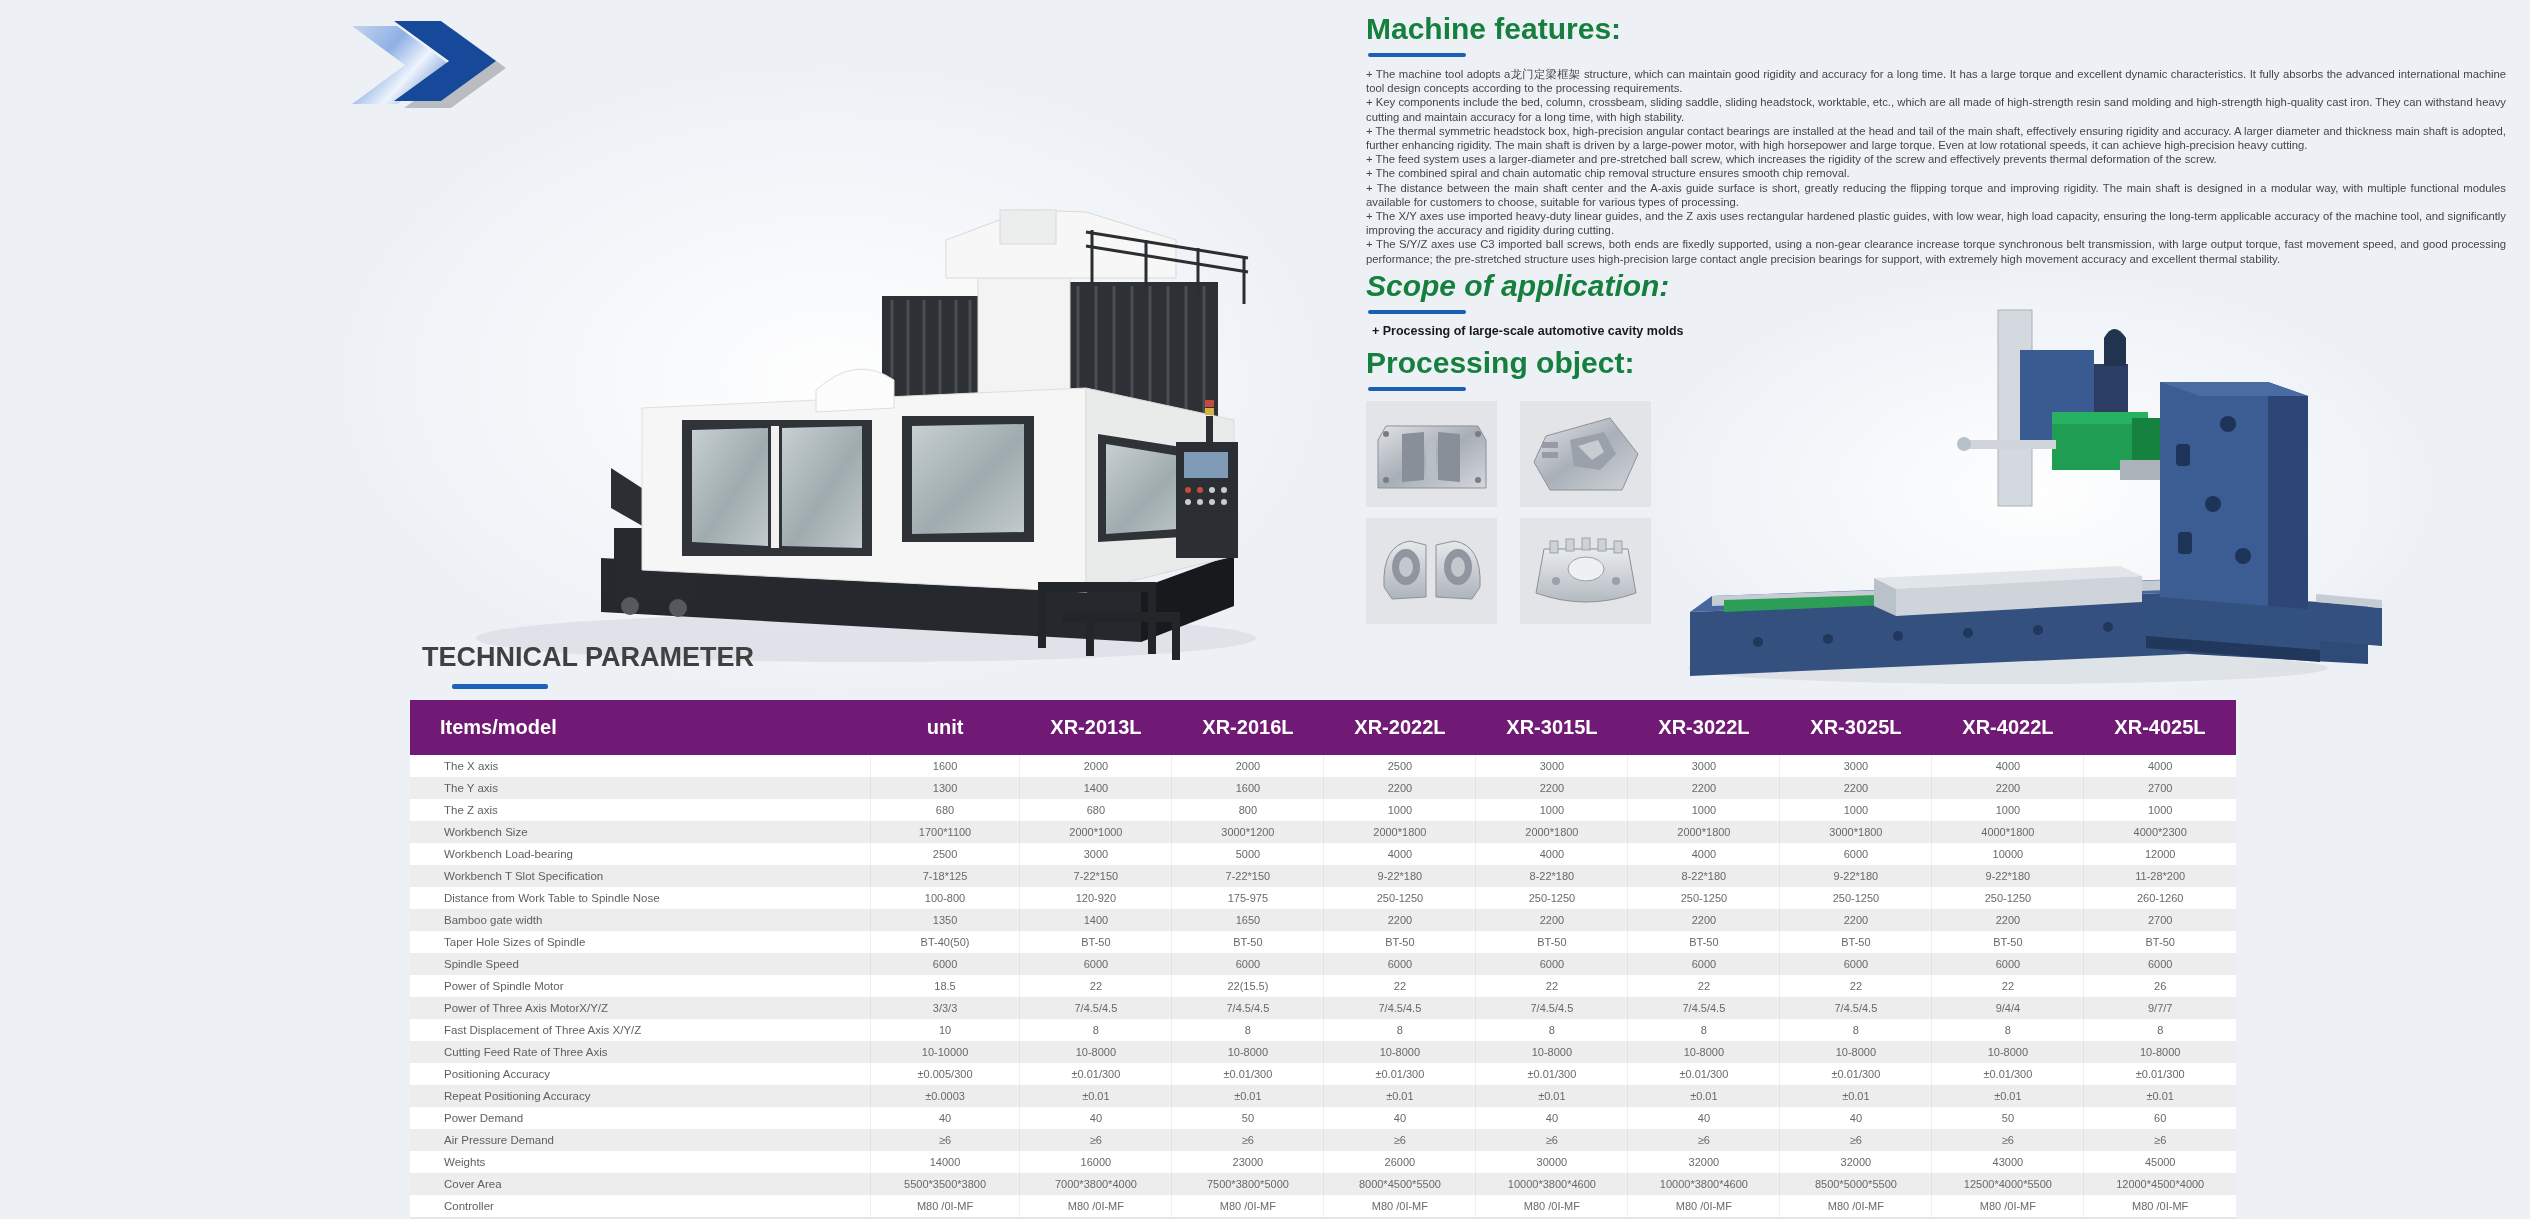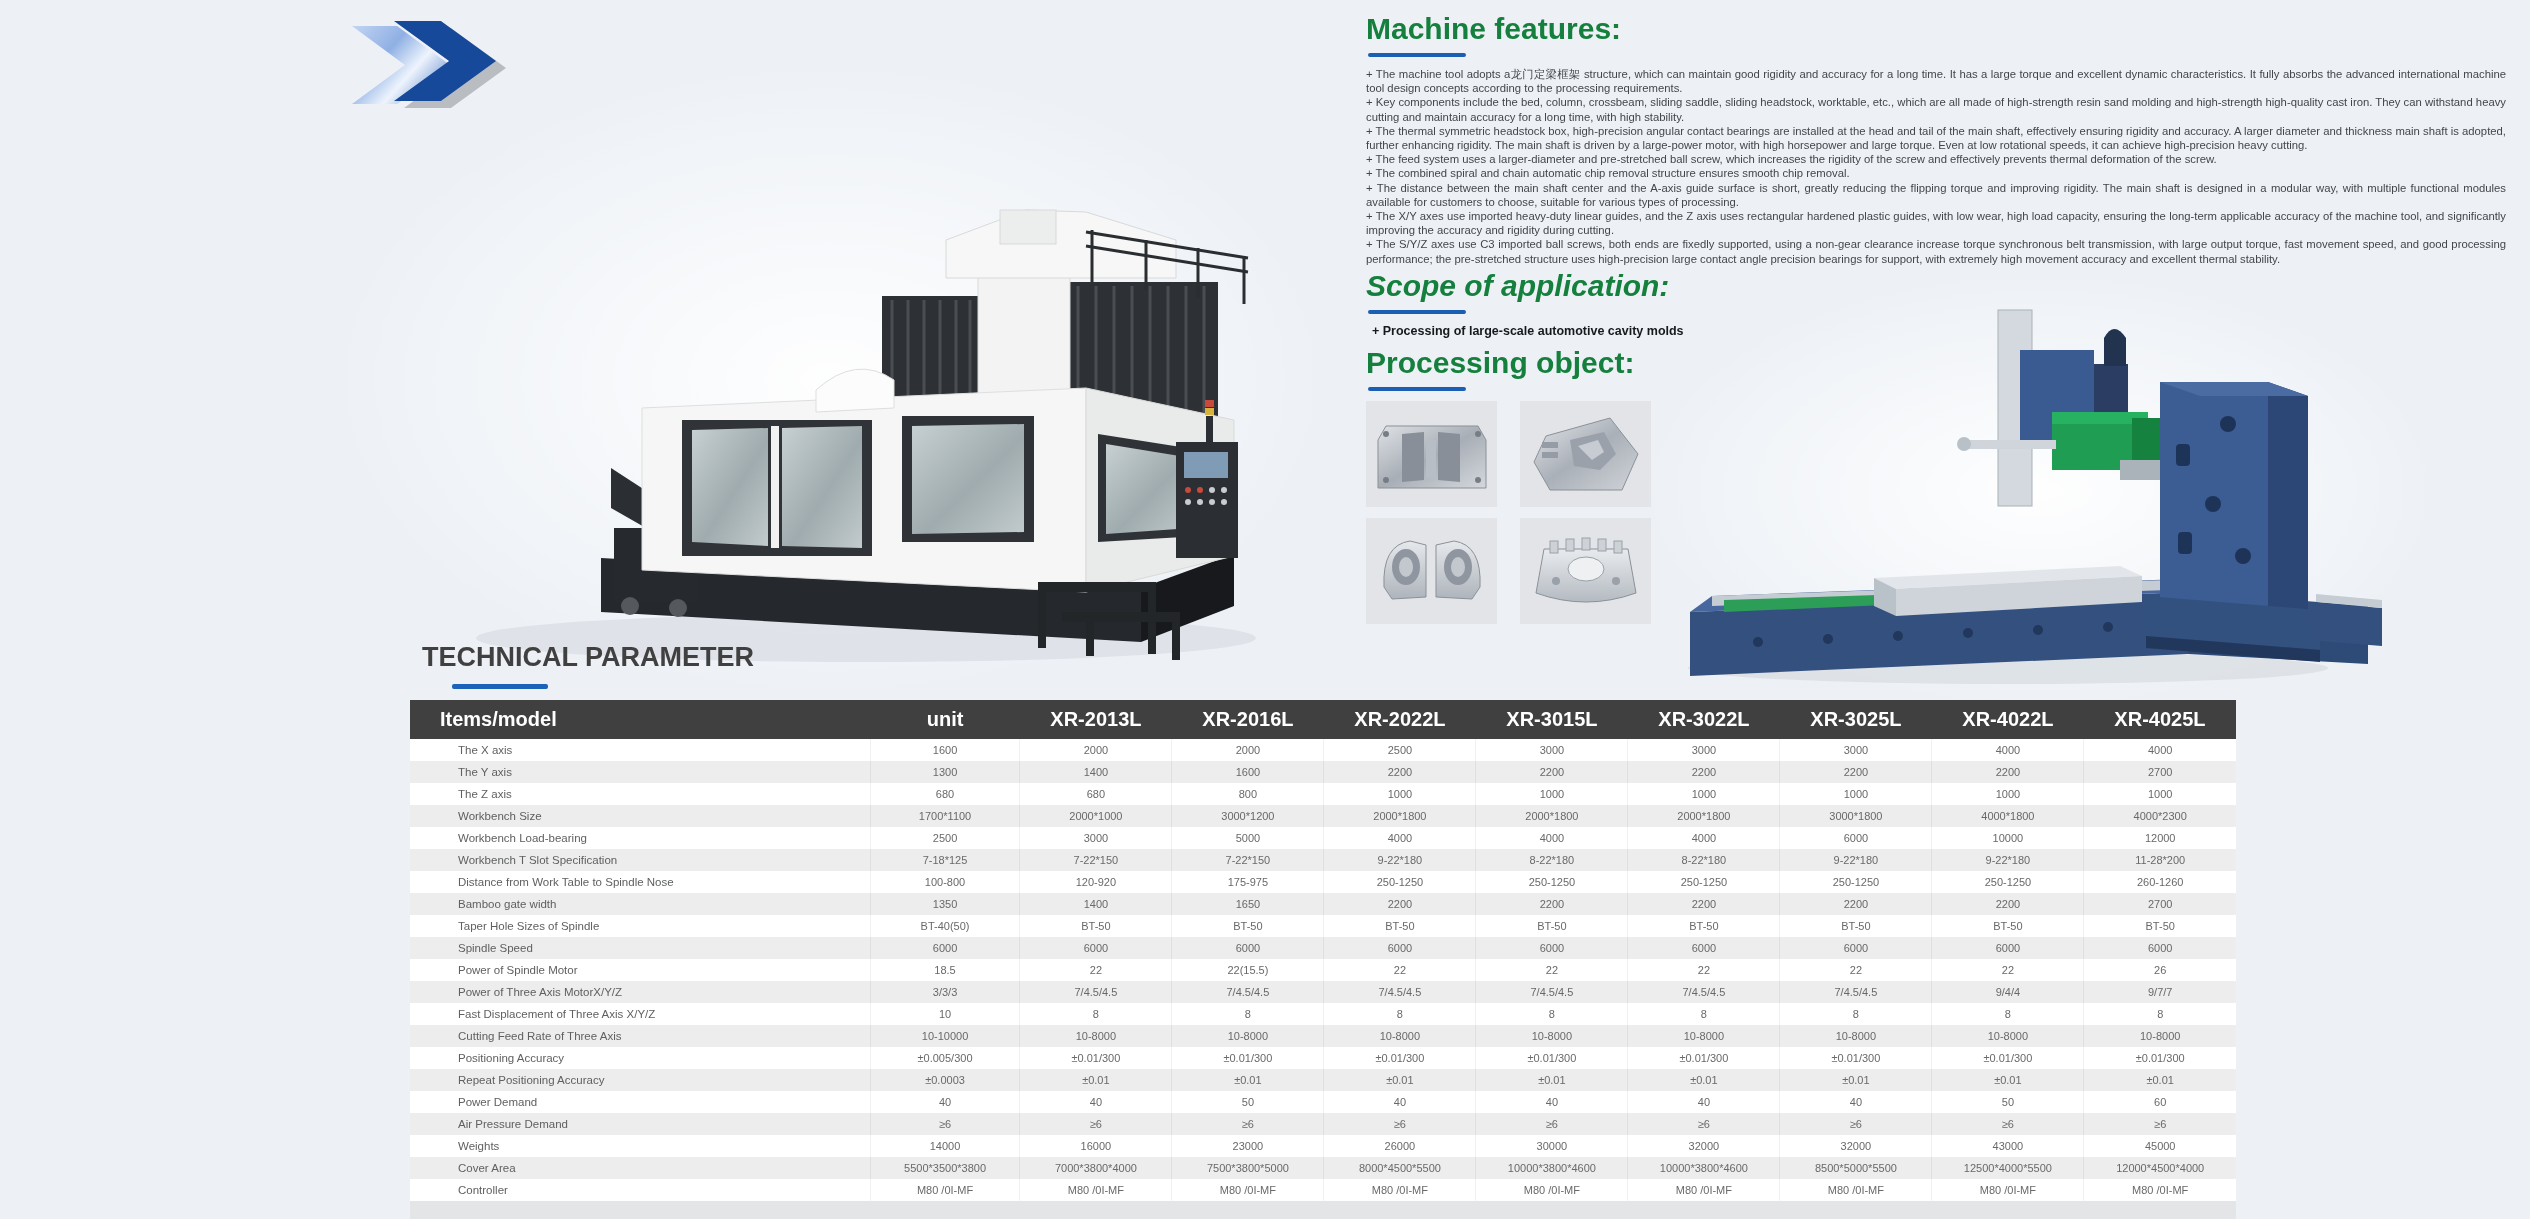--- a/index.html
+++ b/index.html
@@ -26,24 +26,24 @@
   
   .machine-left{position:absolute;left:386px;top:90px;width:884px;height:578px;}
   .machine-right{position:absolute;left:1668px;top:294px;width:726px;height:400px;}
   .glow{position:absolute;border-radius:50%;
     background:radial-gradient(closest-side,rgba(255,255,255,.95),rgba(255,255,255,0));}
   
   .tech-title{position:absolute;left:422px;top:642px;color:#404040;font-size:27px;font-weight:bold;margin:0;}
   .tech-underline{position:absolute;left:452px;top:684px;width:96px;height:5px;background:#1a63b8;border-radius:2px;}
   .table-wrap{position:absolute;left:410px;top:700px;width:1826px;}
   table{border-collapse:collapse;width:100%;table-layout:fixed;}
-  thead th{background:#404040;color:#ffffff;height:39px;font-size:20px;font-weight:bold;text-align:center;padding:0;}
+  thead th{background:#701a75;color:#ffffff;height:39px;font-size:20px;font-weight:bold;text-align:center;padding:8px;}
   th.col-items{text-align:left;padding-left:30px;}
   tbody td{height:22px;font-size:11px;color:#68696a;text-align:center;padding:0;white-space:nowrap;}
-  td.row-label{text-align:left;padding-left:48px;color:#5f6061;font-size:11.5px;}
+  td.row-label{text-align:left;padding-left:34px;color:#5f6061;font-size:11.5px;}
   tbody tr{background:#ffffff;}
   tbody tr:nth-child(even){background:#ededed;}
   tbody td + td{border-left:1px solid rgba(0,0,0,0.055);}
   .table-footer{height:19px;background:#e3e5e7;}
 </style>
 </head>
 <body>
 
 <div class="logo">
   <div class="chev chev-shadow"></div>

